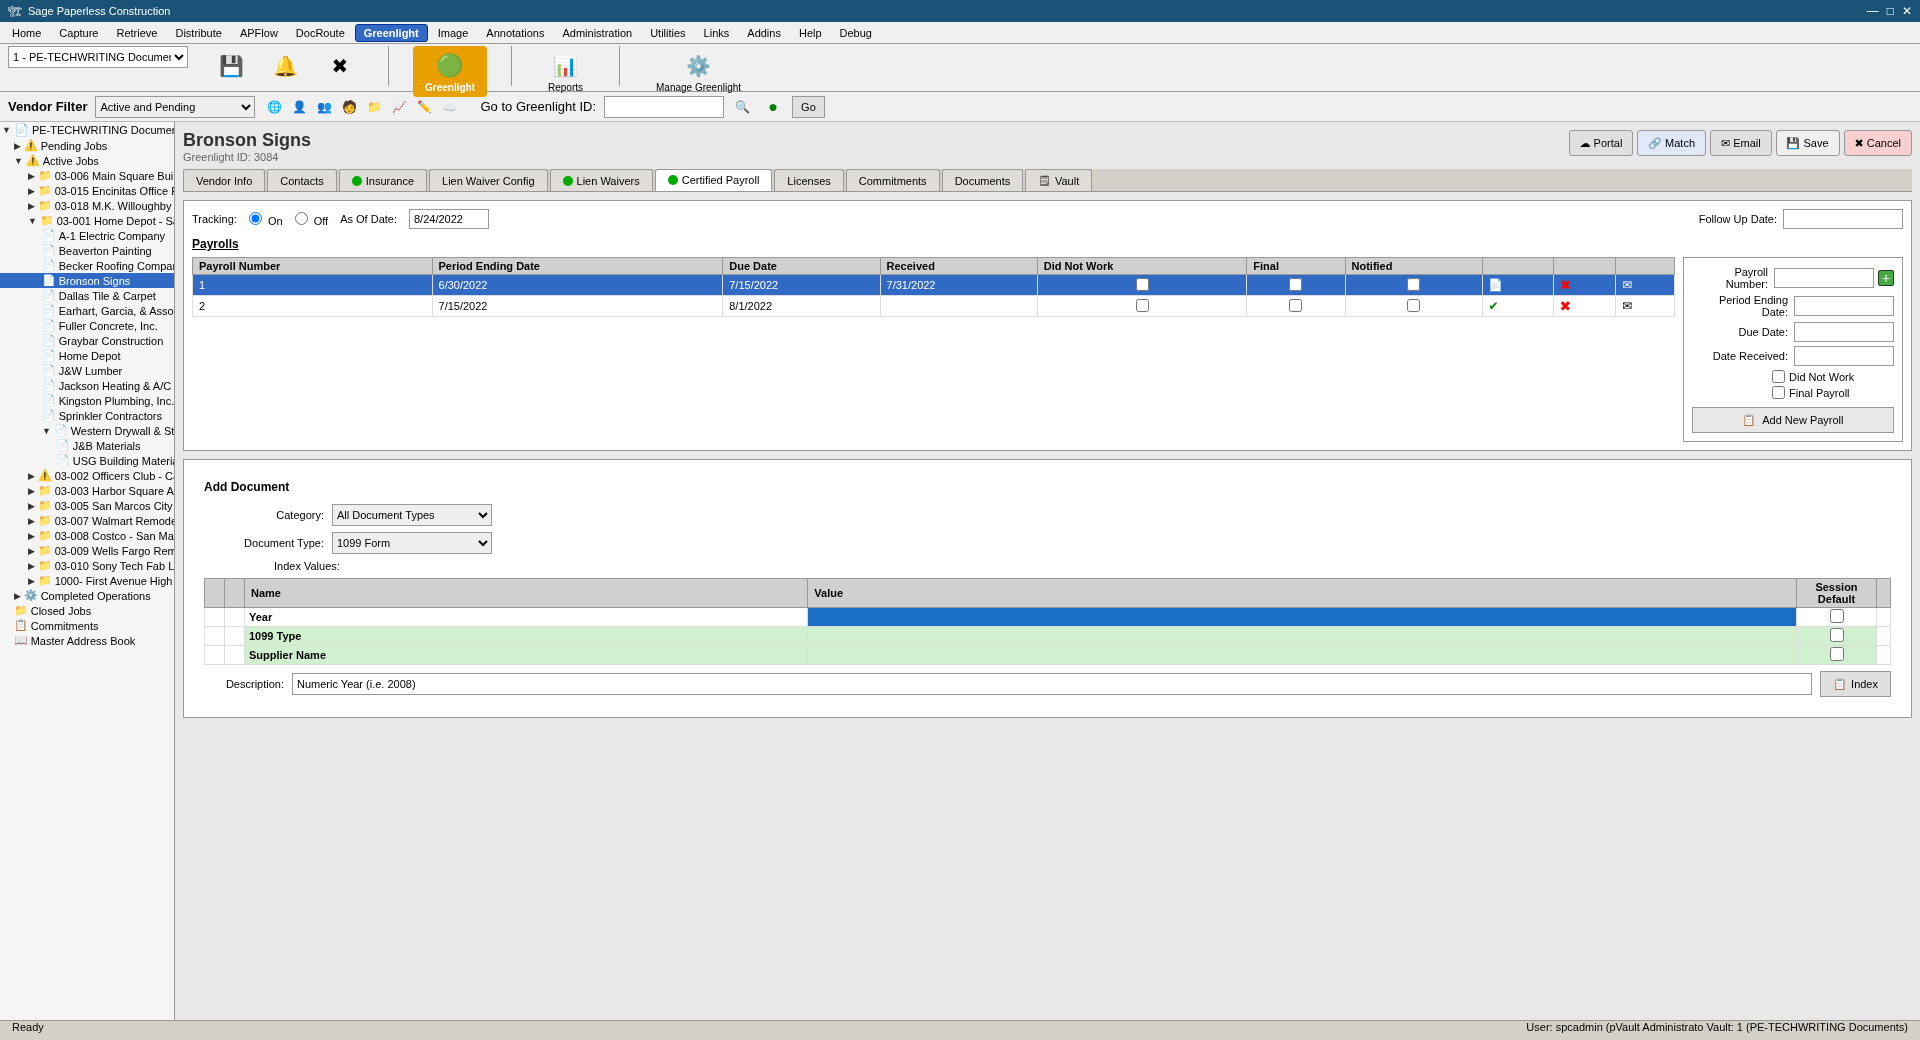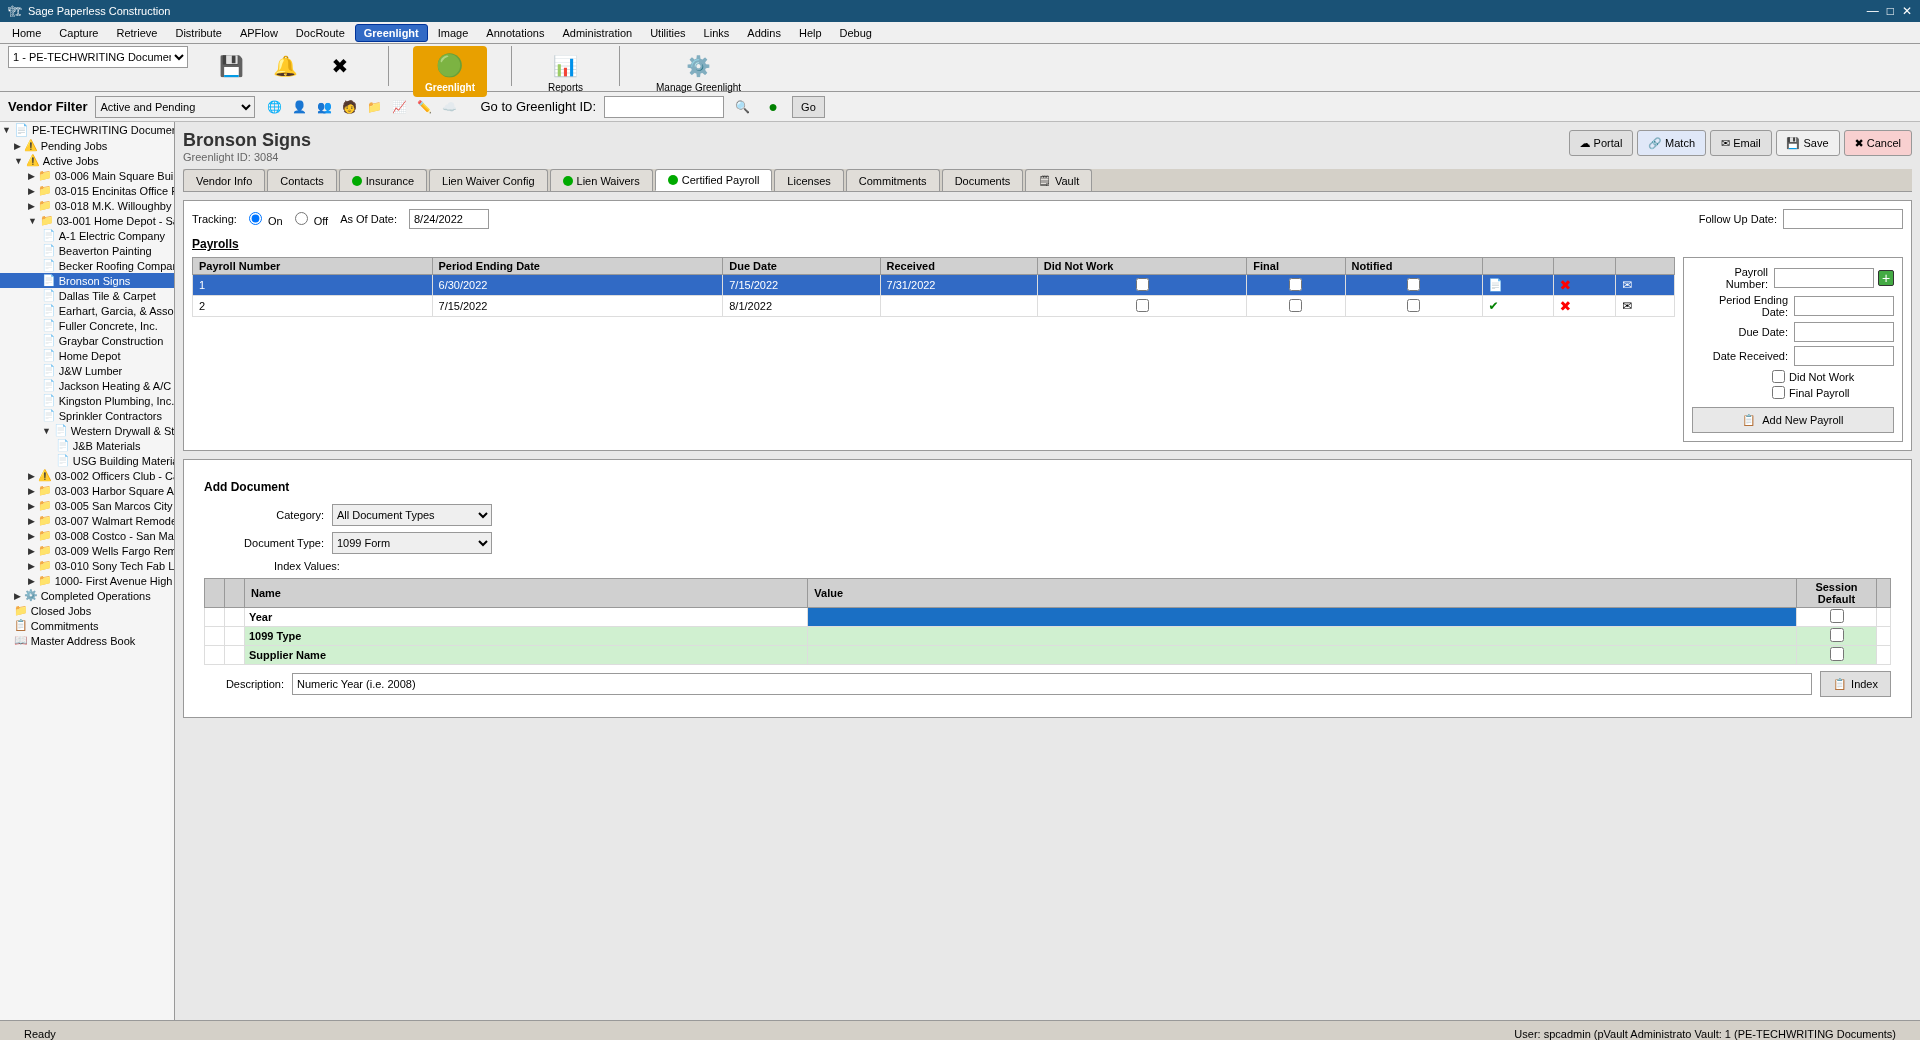--- a/index.html
+++ b/index.html
@@ -291,22 +291,22 @@
     
     .status-bar {
       position: fixed;
       bottom: 0;
       left: 0;
       right: 0;
       height: 20px;
       background: #d4d0c8;
       border-top: 1px solid #999;
       display: flex;
-      align-items: flex-end;
-      padding: 0 24px;
+      align-items: flex-start;
+      padding: 0 12px;
       font-size: 11px;
       justify-content: space-between;
     }
 
     .payroll-layout { display: flex; gap: 8px; }
     .payroll-left { flex: 1; }
     .payroll-right {
       width: 220px;
       border: 1px solid #999;
       padding: 8px;

